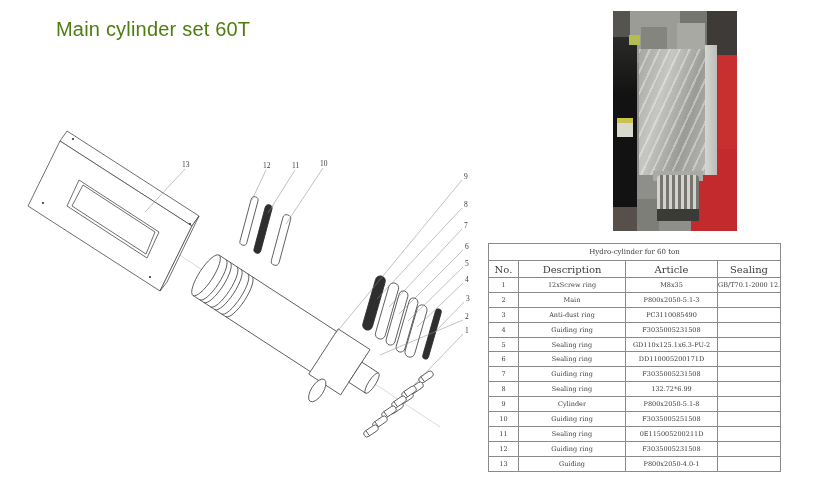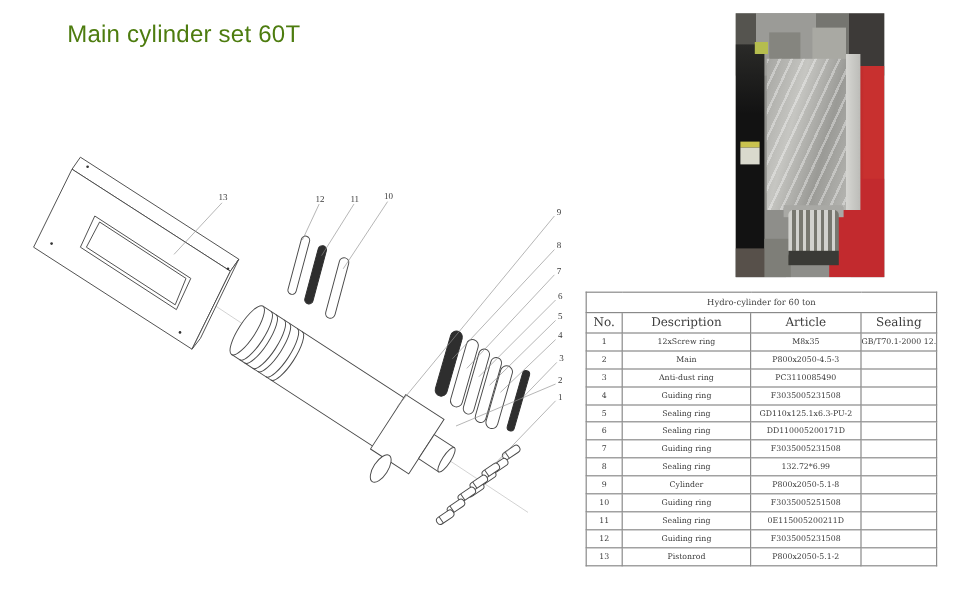--- a/index.html
+++ b/index.html
@@ -238,21 +238,21 @@
       <tbody>
           <tr class="trow">
             <td>1</td>
             <td>12xScrew ring</td>
             <td>M8x35</td>
             <td>GB/T70.1-2000 12.9</td>
           </tr>
           <tr class="trow">
             <td>2</td>
             <td>Main</td>
-            <td>P800x2050-4.5-3</td>
+            <td>P800x2050-5.1-3</td>
             <td></td>
           </tr>
           <tr class="trow">
             <td>3</td>
             <td>Anti-dust ring</td>
             <td>PC3110085490</td>
             <td></td>
           </tr>
           <tr class="trow">
             <td>4</td>
@@ -303,21 +303,21 @@
             <td></td>
           </tr>
           <tr class="trow">
             <td>12</td>
             <td>Guiding ring</td>
             <td>F3035005231508</td>
             <td></td>
           </tr>
           <tr class="trow">
             <td>13</td>
-            <td>Pistonrod</td>
-            <td>P800x2050-5.1-2</td>
+            <td>Guiding</td>
+            <td>P800x2050-4.0-1</td>
             <td></td>
           </tr>
         </tbody>
     </table>
   </div>
 
 </div>
 
 </body></html>

